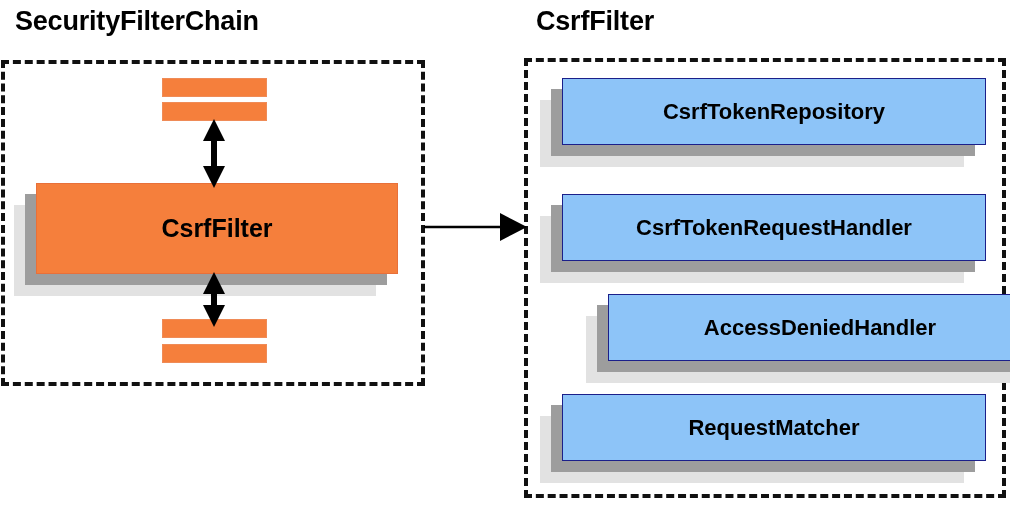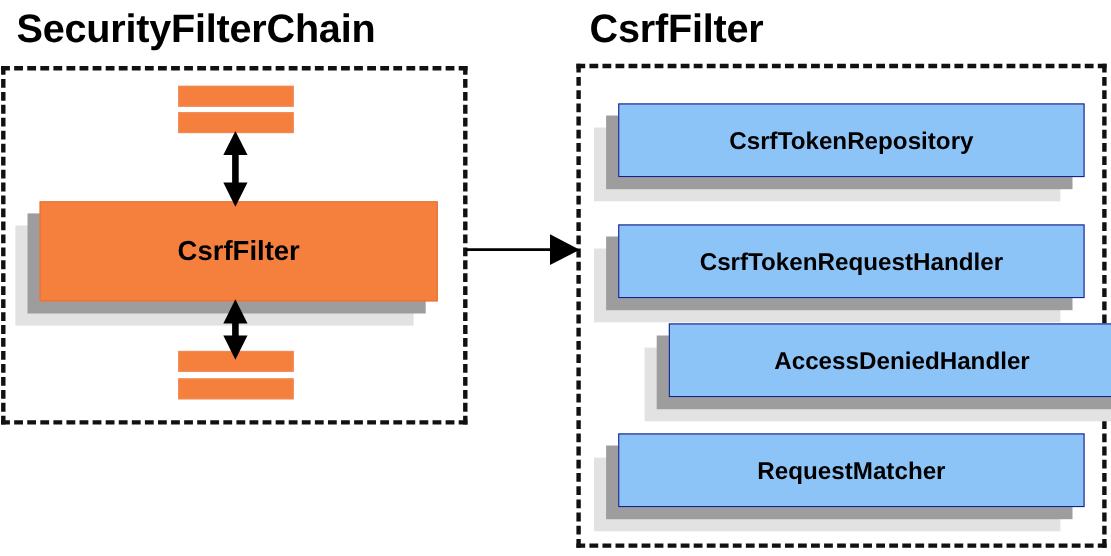--- a/index.html
+++ b/index.html
@@ -16,21 +16,21 @@
     height: 505px;
     background: #ffffff;
     overflow: hidden;
   }
 
   
   .panel-title {
     position: absolute;
     font-family: "Liberation Sans", sans-serif;
     font-weight: bold;
-    font-size: 36px;
+    font-size: 27px;
     line-height: 1;
     color: #000000;
     white-space: nowrap;
     letter-spacing: -0.2px;
   }
   #title-left  { left: 15px;  top: 8px; }
   #title-right { left: 536px; top: 8px; }
 
   
   .dashed-panel {
@@ -110,22 +110,22 @@
     left: 0; top: 0;
     width: 1010px;
     height: 505px;
     pointer-events: none;
   }
 
   
   .blue-stack { width: 424px; height: 67px; left: 562px; }
   .blue-stack .layer { width: 424px; height: 67px; }
   .blue-stack .label { font-size: 22px; }
-  #blue-0 { top: 94px; }
-  #blue-1 { top: 204px; }
+  #blue-0 { top: 78px; }
+  #blue-1 { top: 194px; }
   #blue-2 { top: 294px; margin-left: 46px; }
   #blue-3 { top: 394px; }
 </style>
 </head>
 <body>
 
 <div id="canvas">
 
   <div class="panel-title" id="title-left">SecurityFilterChain</div>
 

